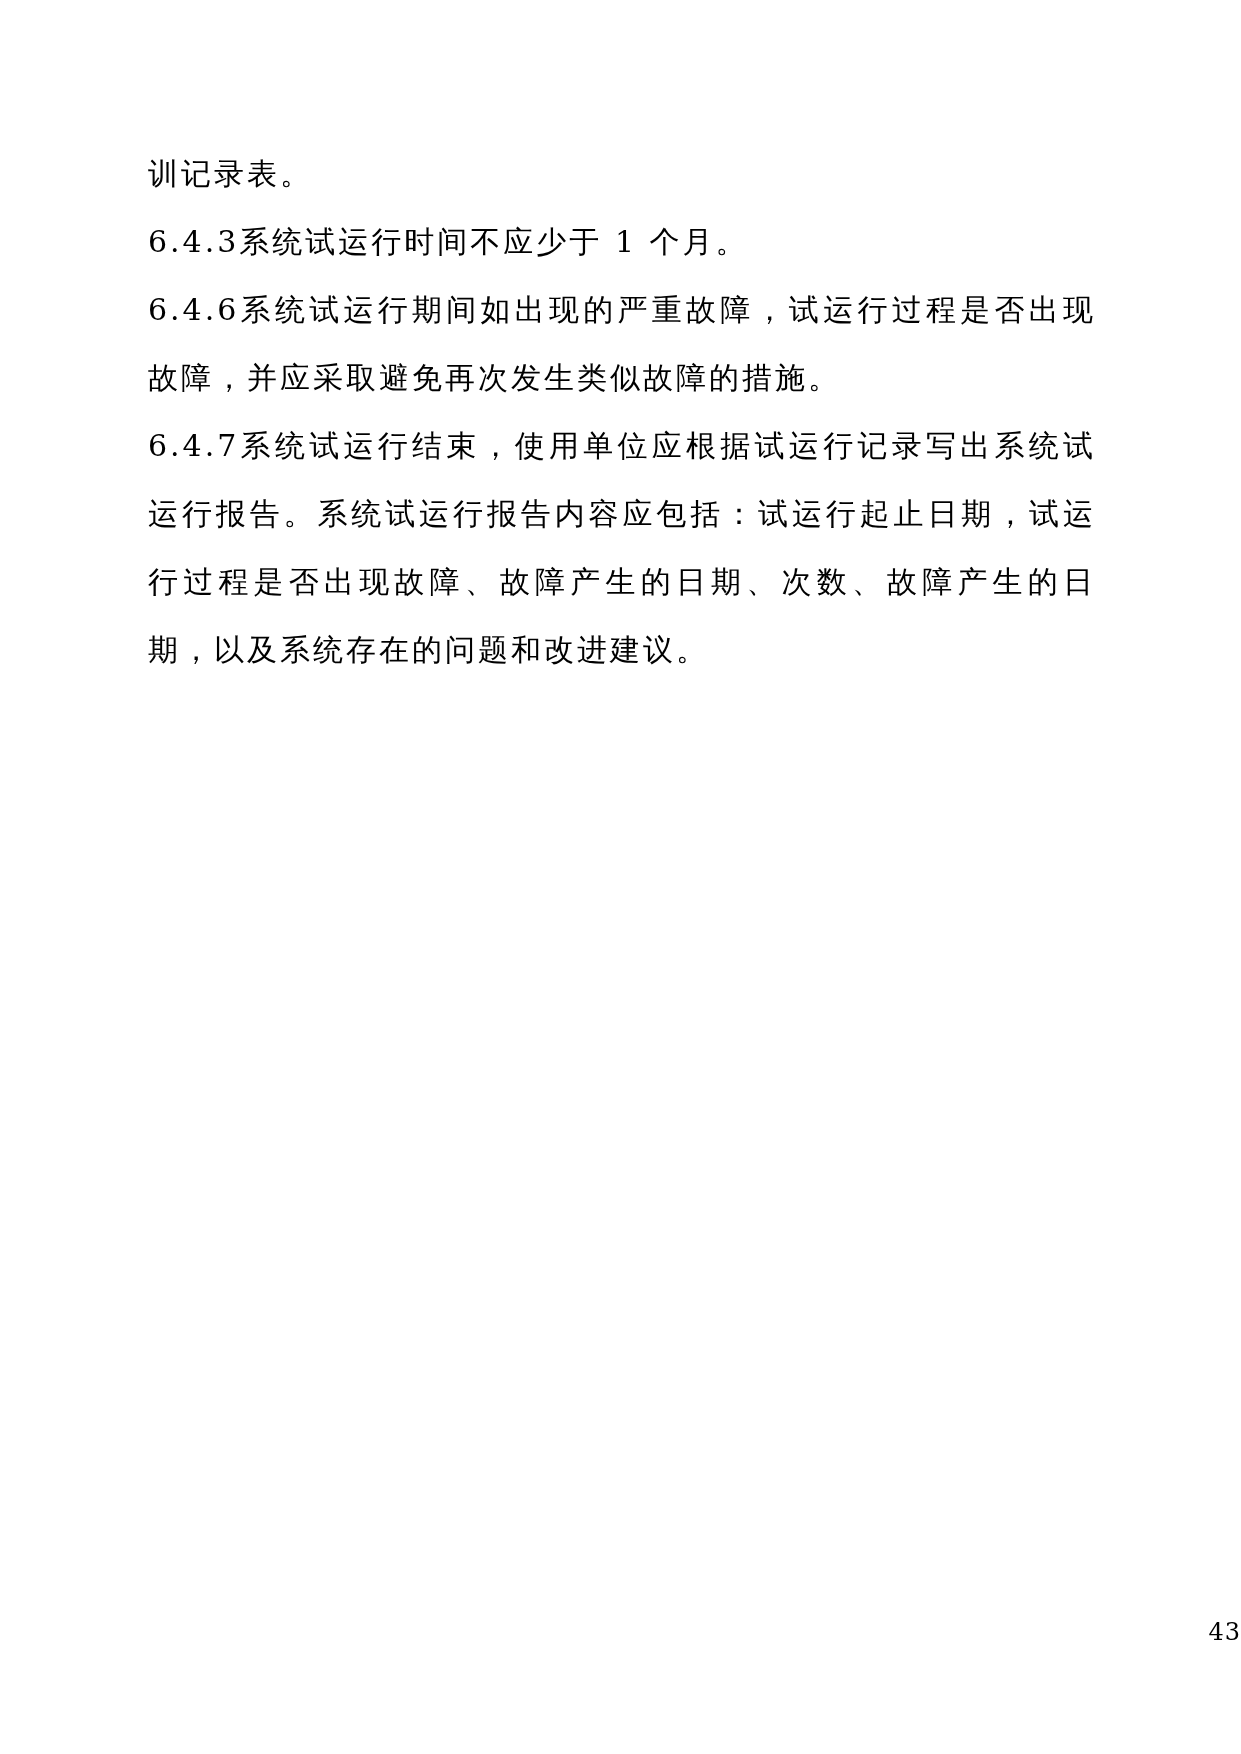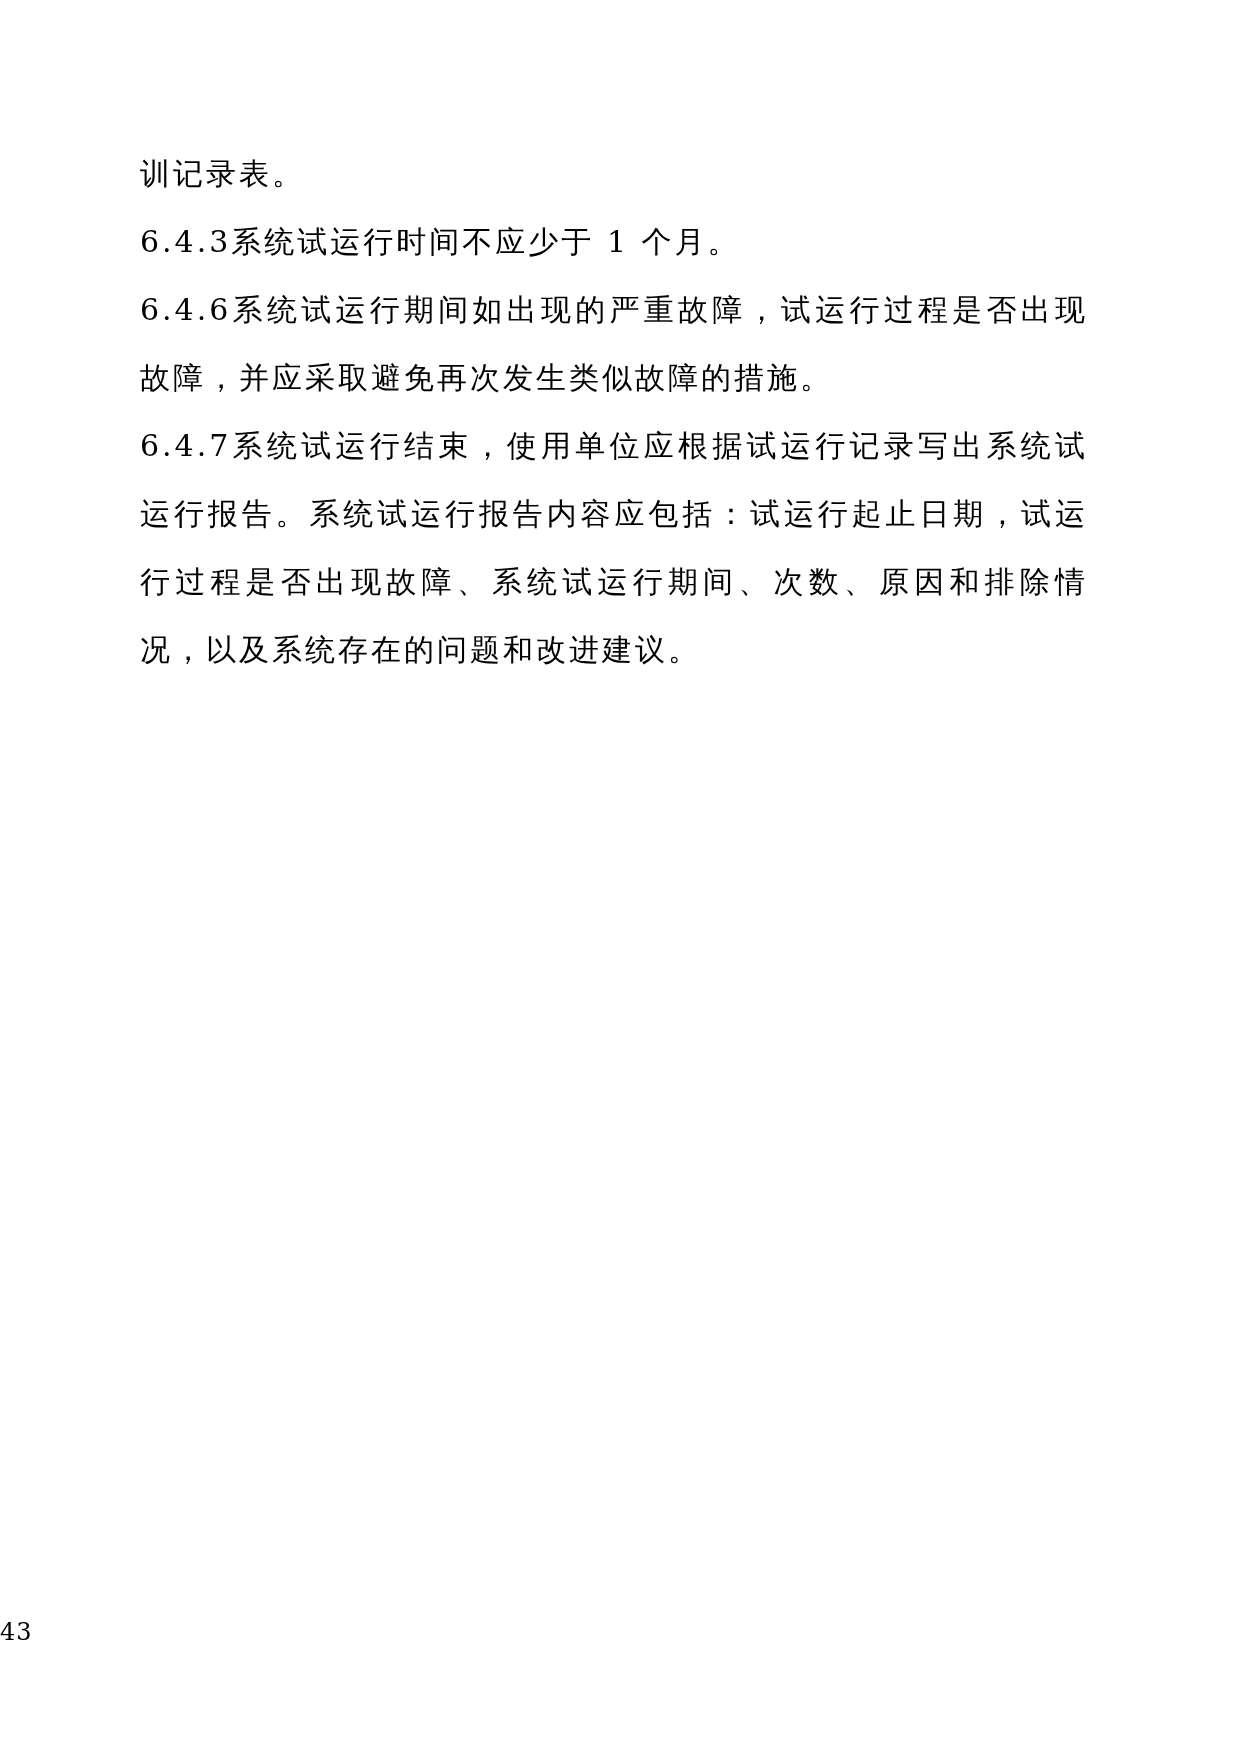--- a/index.html
+++ b/index.html
@@ -13,21 +13,21 @@
     height: 1754px;
     margin: 0 auto;
     background: #ffffff;
     color: #000000;
     font-family: "DejaVu Serif", "Liberation Serif", serif;
     overflow: hidden;
   }
   .content {
     position: absolute;
     top: 140px;
-    left: 140px;
+    left: 148px;
     width: 948px;
     text-align: justify;
     text-justify: inter-character;
   }
   .para {
     margin: 0;
     font-size: 30px;
     line-height: 68px;
     letter-spacing: 3px;
     word-break: break-all;
@@ -35,41 +35,41 @@
   .clause-num {
     display: inline-block;
     letter-spacing: 3px;
     white-space: nowrap;
   }
   .footer {
     position: absolute;
     top: 1618px;
     left: 0;
     width: 100%;
-    text-align: left;
+    text-align: right;
   }
   .page-number {
     font-size: 24px;
     letter-spacing: 1px;
   }
 </style>
 </head>
 <body>
 
 <div class="page">
   <main class="content">
 
     <p class="para">训记录表。</p>
 
     <p class="para"><span class="clause-num">6.4.3</span><span>系统试运行时间不应少于 1 个月。</span></p>
 
 
 
     <p class="para"><span class="clause-num">6.4.6</span><span>系统试运行期间如出现的严重故障，试运行过程是否出现故障，并应采取避免再次发生类似故障的措施。</span></p>
 
-    <p class="para"><span class="clause-num">6.4.7</span><span>系统试运行结束，使用单位应根据试运行记录写出系统试运行报告。系统试运行报告内容应包括：试运行起止日期，试运行过程是否出现故障、系统试运行期间、次数、原因和排除情况，以及系统存在的问题和改进建议。</span></p>
+    <p class="para"><span class="clause-num">6.4.7</span><span>系统试运行结束，使用单位应根据试运行记录写出系统试运行报告。系统试运行报告内容应包括：试运行起止日期，试运行过程是否出现故障、故障产生的日期、次数、故障产生的日期，以及系统存在的问题和改进建议。</span></p>
 
   </main>
 
   <footer class="footer">
     <span class="page-number">43</span>
   </footer>
 </div>
 
 </body></html>

